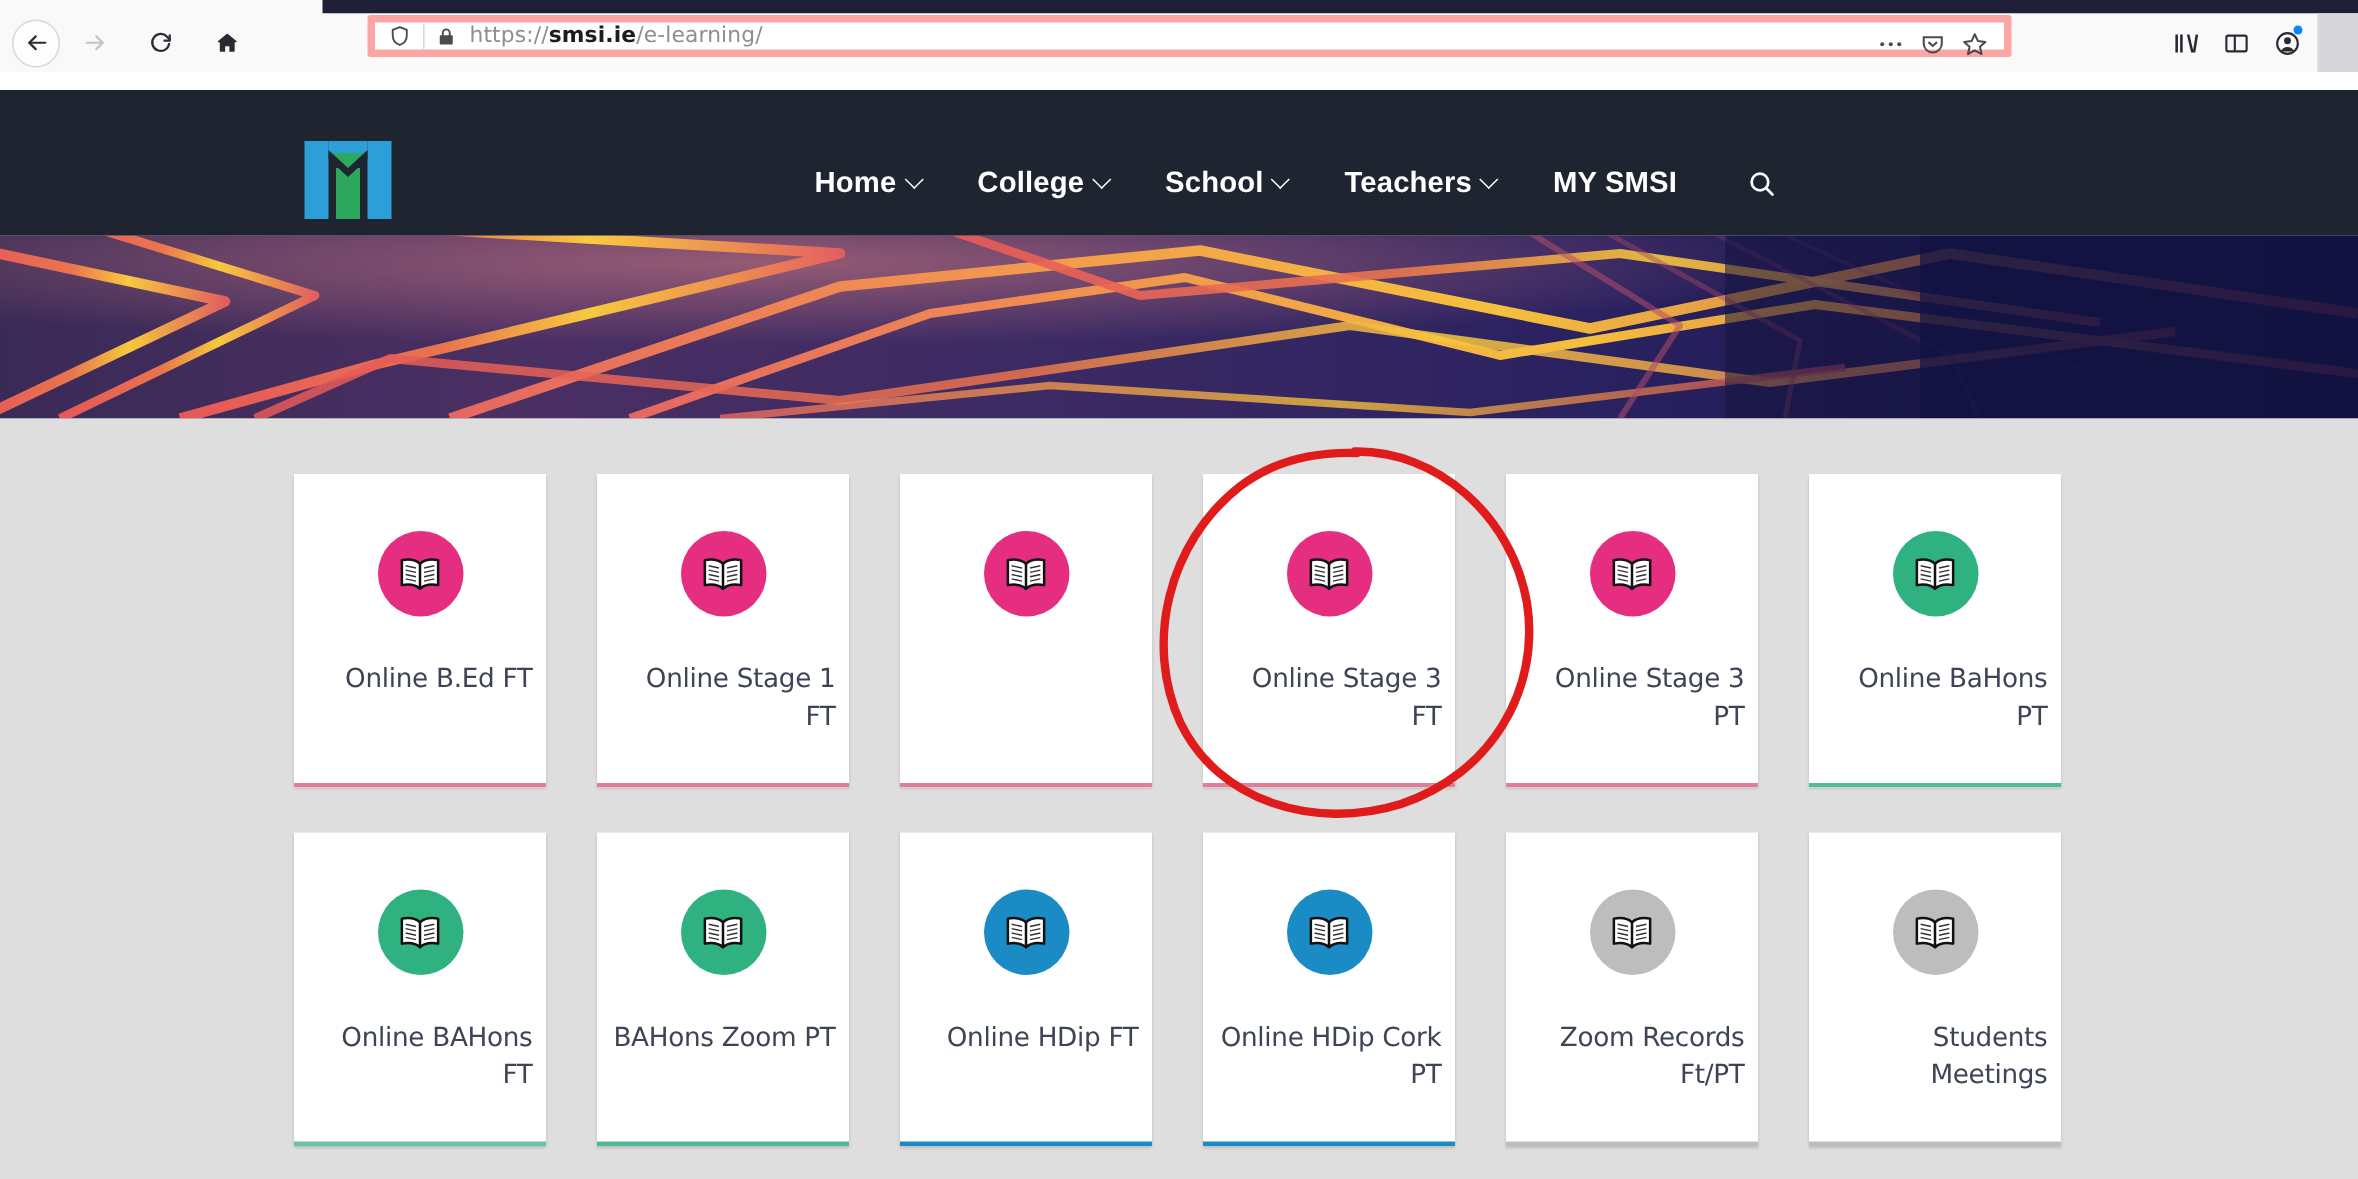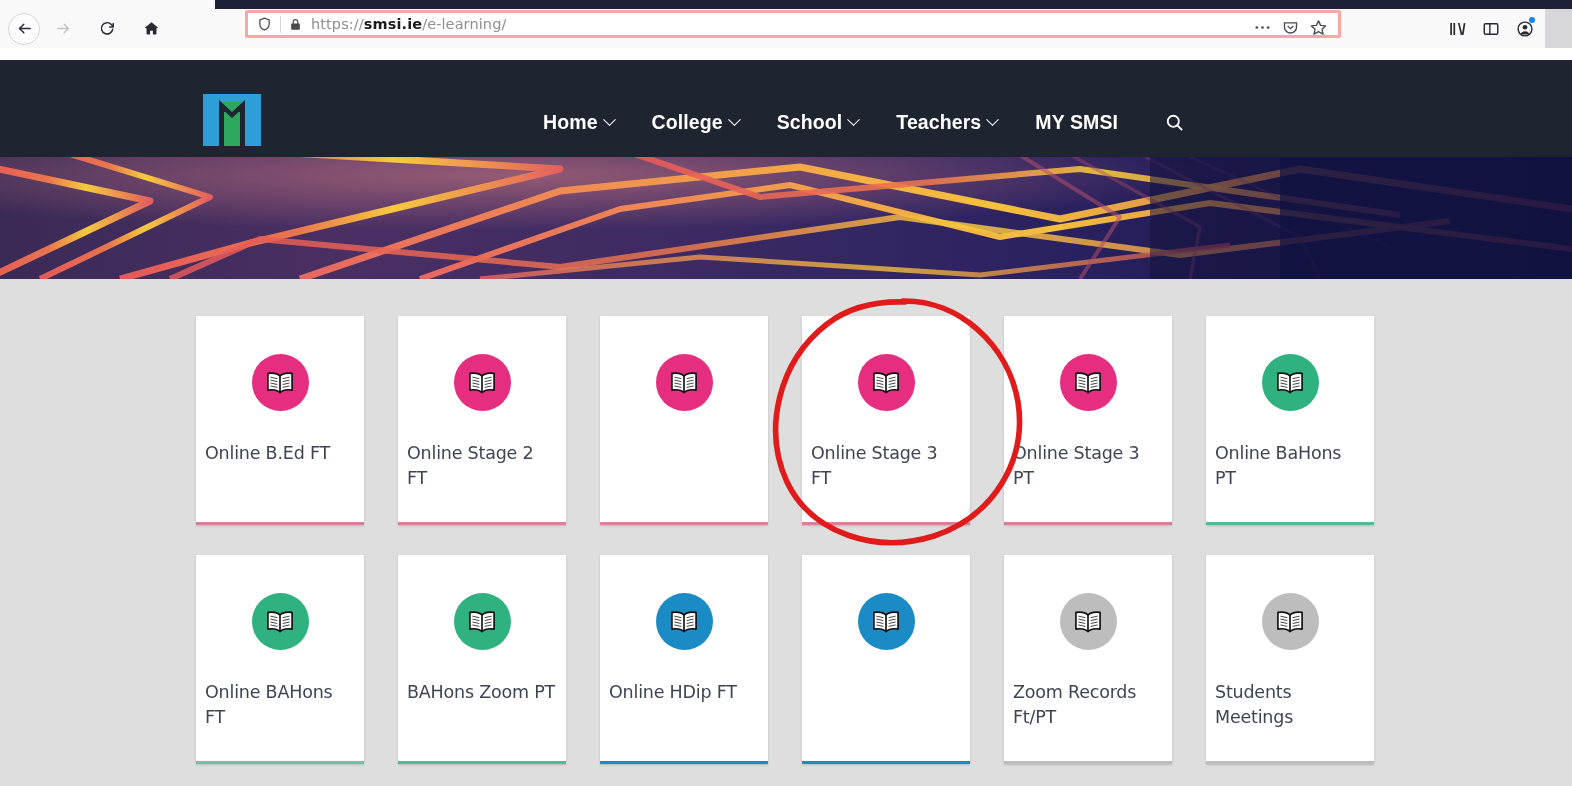--- a/index.html
+++ b/index.html
@@ -30,21 +30,21 @@
   .navbtn.back {
     border: 1px solid #d7d7db; border-radius: 50%; margin-left: 8px;
     width: 32px; height: 32px; background: #fdfdfd;
   }
   .navbtn.fwd { color: #c3c3c6; margin-left: 6px; }
   .navbtn.reload { margin-left: 10px; }
   .navbtn.home { margin-left: 10px; }
 
   .urlbar {
     position: absolute; left: 245px; top: 10px; width: 1096px; height: 28px;
-    background: #ffffff; border: 3px solid #fca5a5; border-radius: 2px;
+    background: #ffffff; border: 5px solid #fca5a5; border-radius: 2px;
     display: flex; align-items: center;
   }
   .urlbar .shield { margin-left: 9px; color: #4a4a4f; display: flex; }
   .urlbar .divider {
     width: 1px; height: 17px; background: #d8d8db; margin: 0 8px;
   }
   .urlbar .lock { color: #4a4a4f; display: flex; }
   .urltext {
     margin-left: 9px; font-size: 14.5px; color: #8e8e93;
     font-family: "DejaVu Sans", sans-serif; white-space: nowrap;
@@ -136,21 +136,21 @@
     box-shadow: 0 1px 2px rgba(0,0,0,0.16);
     display: flex; flex-direction: column; align-items: center;
     position: relative; overflow: hidden;
   }
   .card-icon {
     width: 57px; height: 57px; border-radius: 50%; margin-top: 38px;
     display: flex; align-items: center; justify-content: center;
   }
   .card-icon svg { width: 30px; height: 30px; display: block; }
   .card-title {
-    margin-top: 30px; text-align: left; color: #3d4454;
+    margin-top: 30px; text-align: right; color: #3d4454;
     font-size: 17.5px; line-height: 1.42; width: 150px;
     font-family: "DejaVu Sans", sans-serif; font-weight: 400;
     letter-spacing: -0.2px;
   }
   .card-bar {
     position: absolute; left: 0; bottom: 0; width: 168px; height: 3px;
   }
 
   
   .annot {
@@ -382,21 +382,21 @@
               <line x1="6.5" y1="11.5" x2="14.8" y2="13.3"></line>
             <line x1="6.5" y1="15" x2="14.8" y2="16.8"></line>
               <line x1="6.5" y1="18.5" x2="14.8" y2="20.3"></line>
             <line x1="21.2" y1="9.8" x2="29.5" y2="8"></line>
               <line x1="21.2" y1="13.3" x2="29.5" y2="11.5"></line>
             <line x1="21.2" y1="16.8" x2="29.5" y2="15"></line>
               <line x1="21.2" y1="20.3" x2="29.5" y2="18.5"></line>
           </g>
         </svg>
       </div>
-      <div class="card-title">Online Stage 2 FT</div>
+      <div class="card-title">Online Stage 1 FT</div>
       <div class="card-bar" style="background: rgb(221, 127, 150);"></div>
     </div>
 
     <div class="card">
       <div class="card-icon" style="background: rgb(229, 46, 127);">
         <svg viewBox="0 0 36 30">
           <path d="M18 6.5C14.5 3 9.5 2.5 3.5 3.5v20C9.5 22.5 14.5 23 18 26.5 21.5 23 26.5 22.5 32.5 23.5v-20C26.5 2.5 21.5 3 18 6.5z" fill="#ffffff" stroke="#111111" stroke-width="2" stroke-linejoin="round"></path>
           <line x1="18" y1="6.5" x2="18" y2="26.5" stroke="#111111" stroke-width="2"></line>
           <g stroke="#333333" stroke-width="1.1">
             <line x1="6.5" y1="8" x2="14.8" y2="9.8"></line>
@@ -549,20 +549,21 @@
               <line x1="6.5" y1="11.5" x2="14.8" y2="13.3"></line>
             <line x1="6.5" y1="15" x2="14.8" y2="16.8"></line>
               <line x1="6.5" y1="18.5" x2="14.8" y2="20.3"></line>
             <line x1="21.2" y1="9.8" x2="29.5" y2="8"></line>
               <line x1="21.2" y1="13.3" x2="29.5" y2="11.5"></line>
             <line x1="21.2" y1="16.8" x2="29.5" y2="15"></line>
               <line x1="21.2" y1="20.3" x2="29.5" y2="18.5"></line>
           </g>
         </svg>
       </div>
+      <div class="card-title">Online HDip Cork PT</div>
       <div class="card-bar" style="background: rgb(26, 139, 196);"></div>
     </div>
 
     <div class="card">
       <div class="card-icon" style="background: rgb(189, 189, 189);">
         <svg viewBox="0 0 36 30">
           <path d="M18 6.5C14.5 3 9.5 2.5 3.5 3.5v20C9.5 22.5 14.5 23 18 26.5 21.5 23 26.5 22.5 32.5 23.5v-20C26.5 2.5 21.5 3 18 6.5z" fill="#ffffff" stroke="#111111" stroke-width="2" stroke-linejoin="round"></path>
           <line x1="18" y1="6.5" x2="18" y2="26.5" stroke="#111111" stroke-width="2"></line>
           <g stroke="#333333" stroke-width="1.1">
             <line x1="6.5" y1="8" x2="14.8" y2="9.8"></line>

